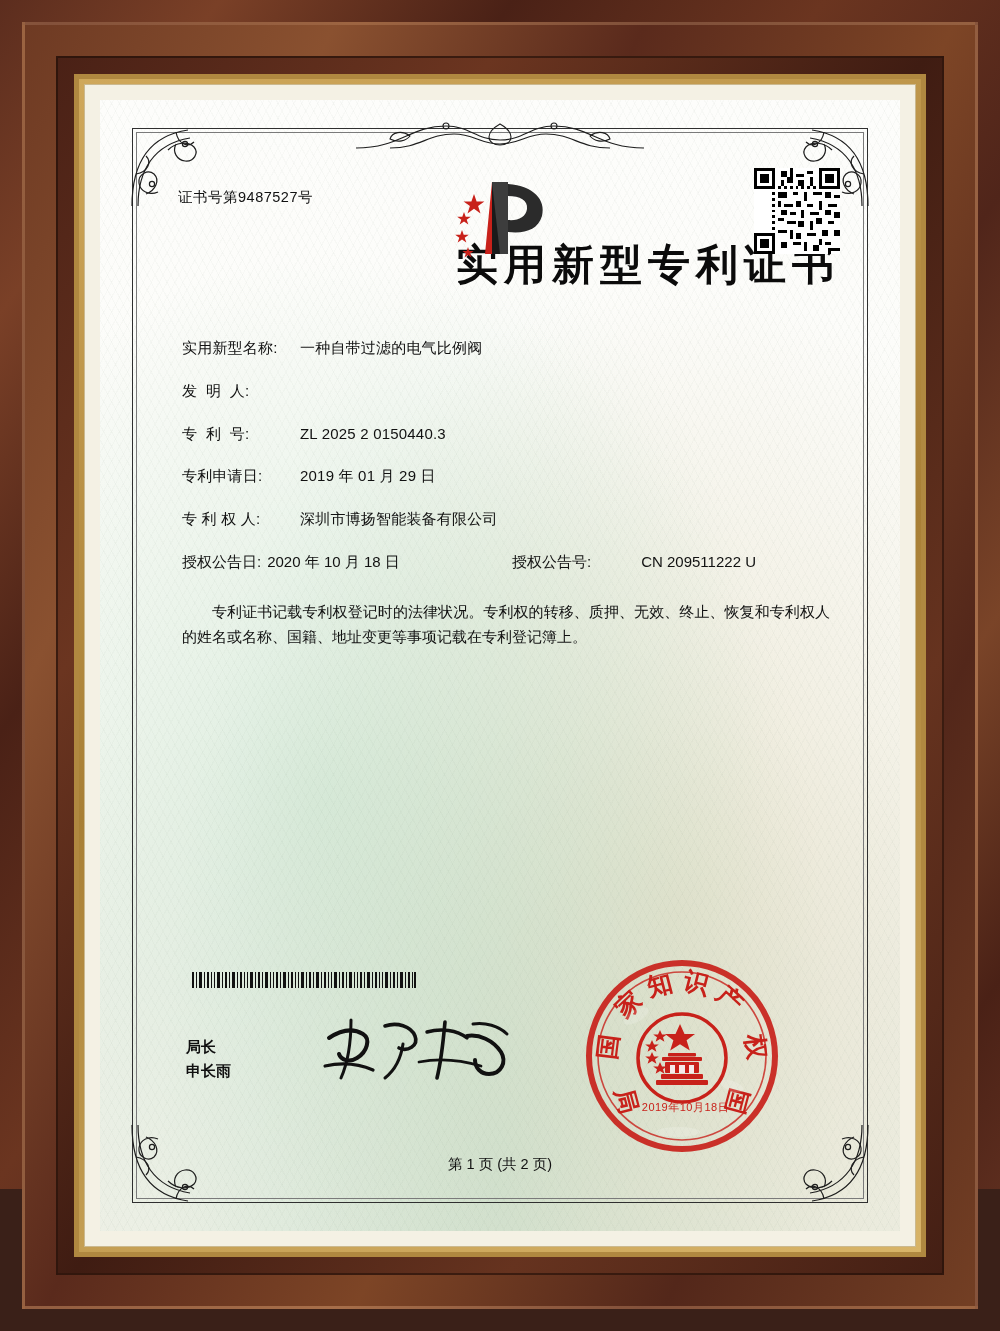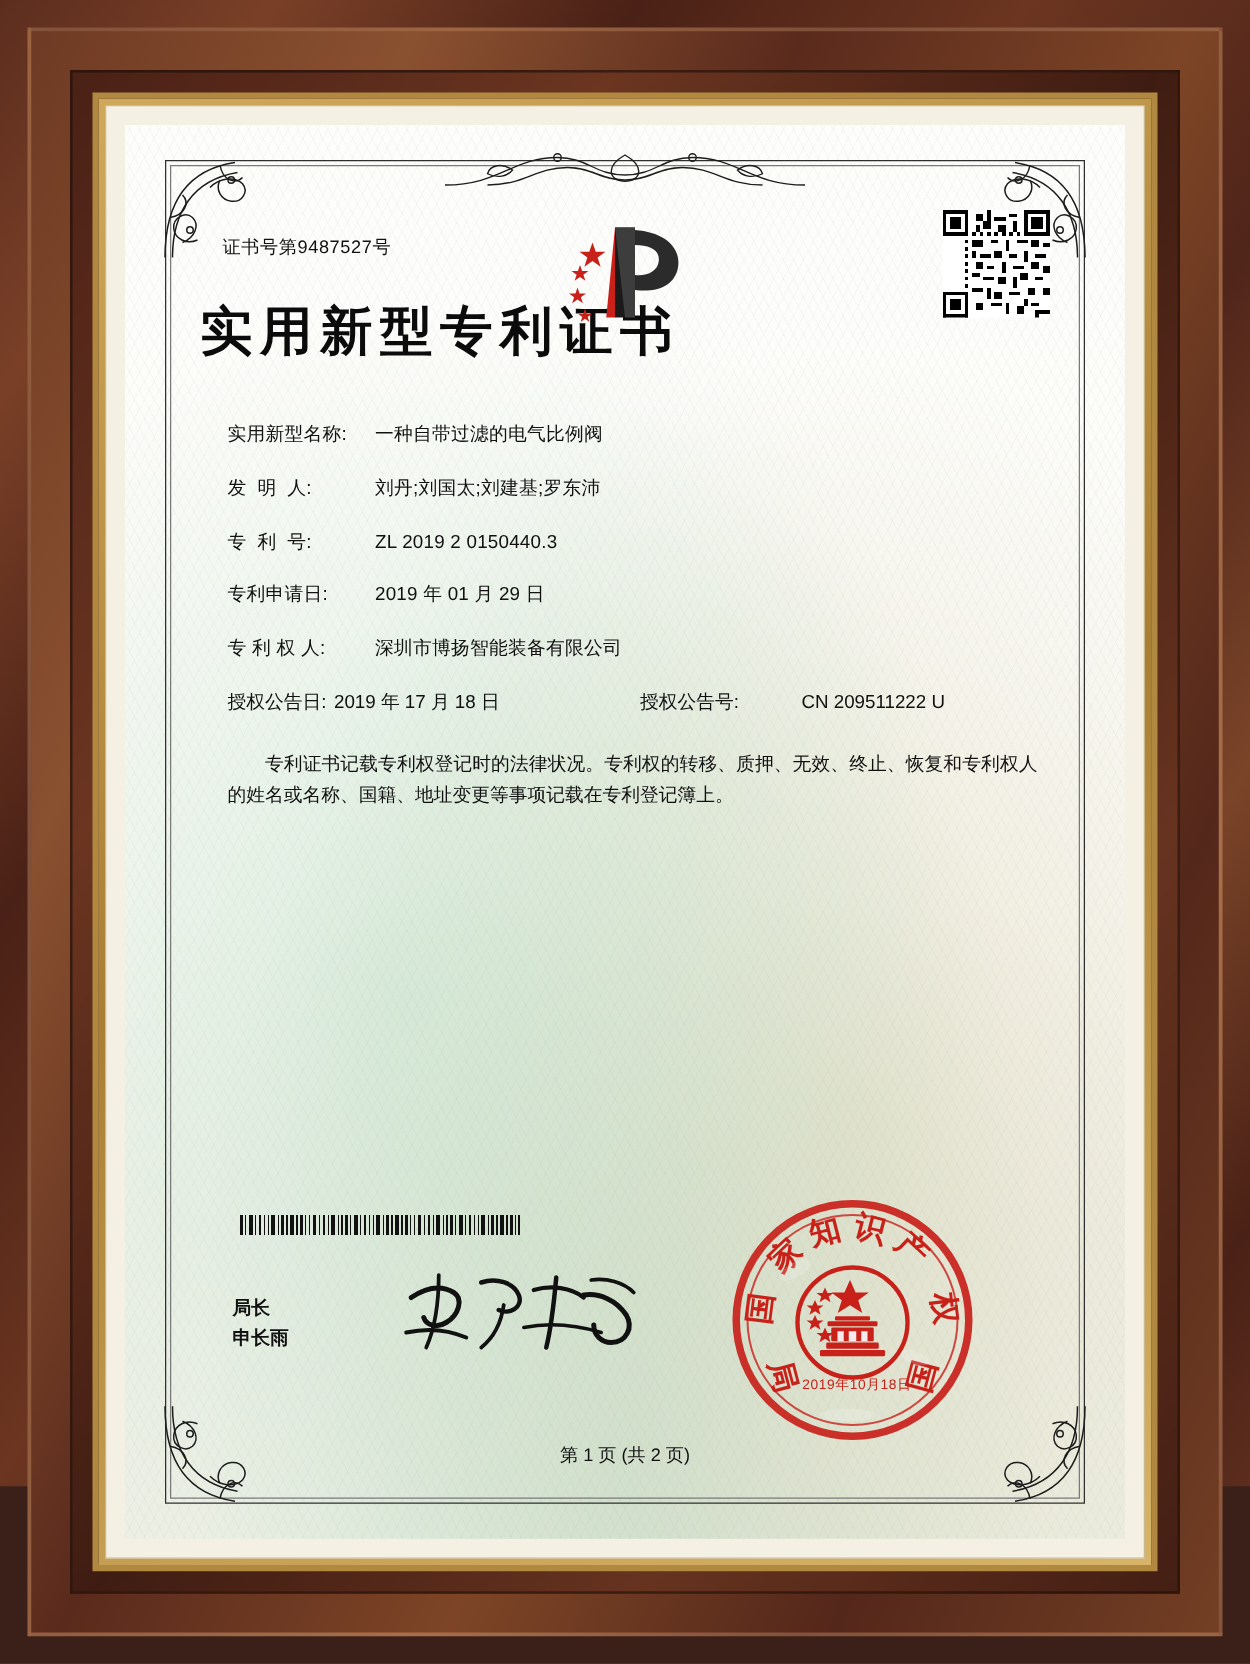--- a/index.html
+++ b/index.html
@@ -152,21 +152,21 @@
   .qr {
     position: absolute;
     right: 0px;
     top: 8px;
     width: 86px;
     height: 86px;
     background: #fff;
   }
 
   .title {
-    text-align: left;
+    text-align: right;
     font-family: "DejaVu Sans", "Liberation Sans", sans-serif;
     font-weight: bold;
     font-size: 42px;
     letter-spacing: 6px;
     color: #0b0b0b;
     margin-top: 30px;
   }
 
   .fields {
     margin-top: 44px;
@@ -469,43 +469,42 @@
 
       <div class="fields">
 
         <div class="field-row">
           <div class="field-label">实用新型名称:</div>
           <div class="field-value">一种自带过滤的电气比例阀</div>
         </div>
 
         <div class="field-row">
           <div class="field-label">发  明  人:</div>
-          <div class="field-value">刘丹;刘国太;刘建基;罗东沛</div>
         </div>
 
         <div class="field-row">
           <div class="field-label">专  利  号:</div>
-          <div class="field-value">ZL 2019 2 0150440.3</div>
+          <div class="field-value">ZL 2025 2 0150440.3</div>
         </div>
 
         <div class="field-row">
           <div class="field-label">专利申请日:</div>
           <div class="field-value">2019 年 01 月 29 日</div>
         </div>
 
         <div class="field-row">
           <div class="field-label">专 利 权 人:</div>
           <div class="field-value">深圳市博扬智能装备有限公司</div>
         </div>
 
 
         <div class="two-col">
           <div class="left">
             <span class="lbl">授权公告日:</span>
-            <span>2019 年 17 月 18 日</span>
+            <span>2020 年 10 月 18 日</span>
           </div>
           <div class="right">
             <span class="lbl">授权公告号:</span>
             <span>CN 209511222 U</span>
           </div>
         </div>
 
       </div>
 
       <div class="paragraphs">

